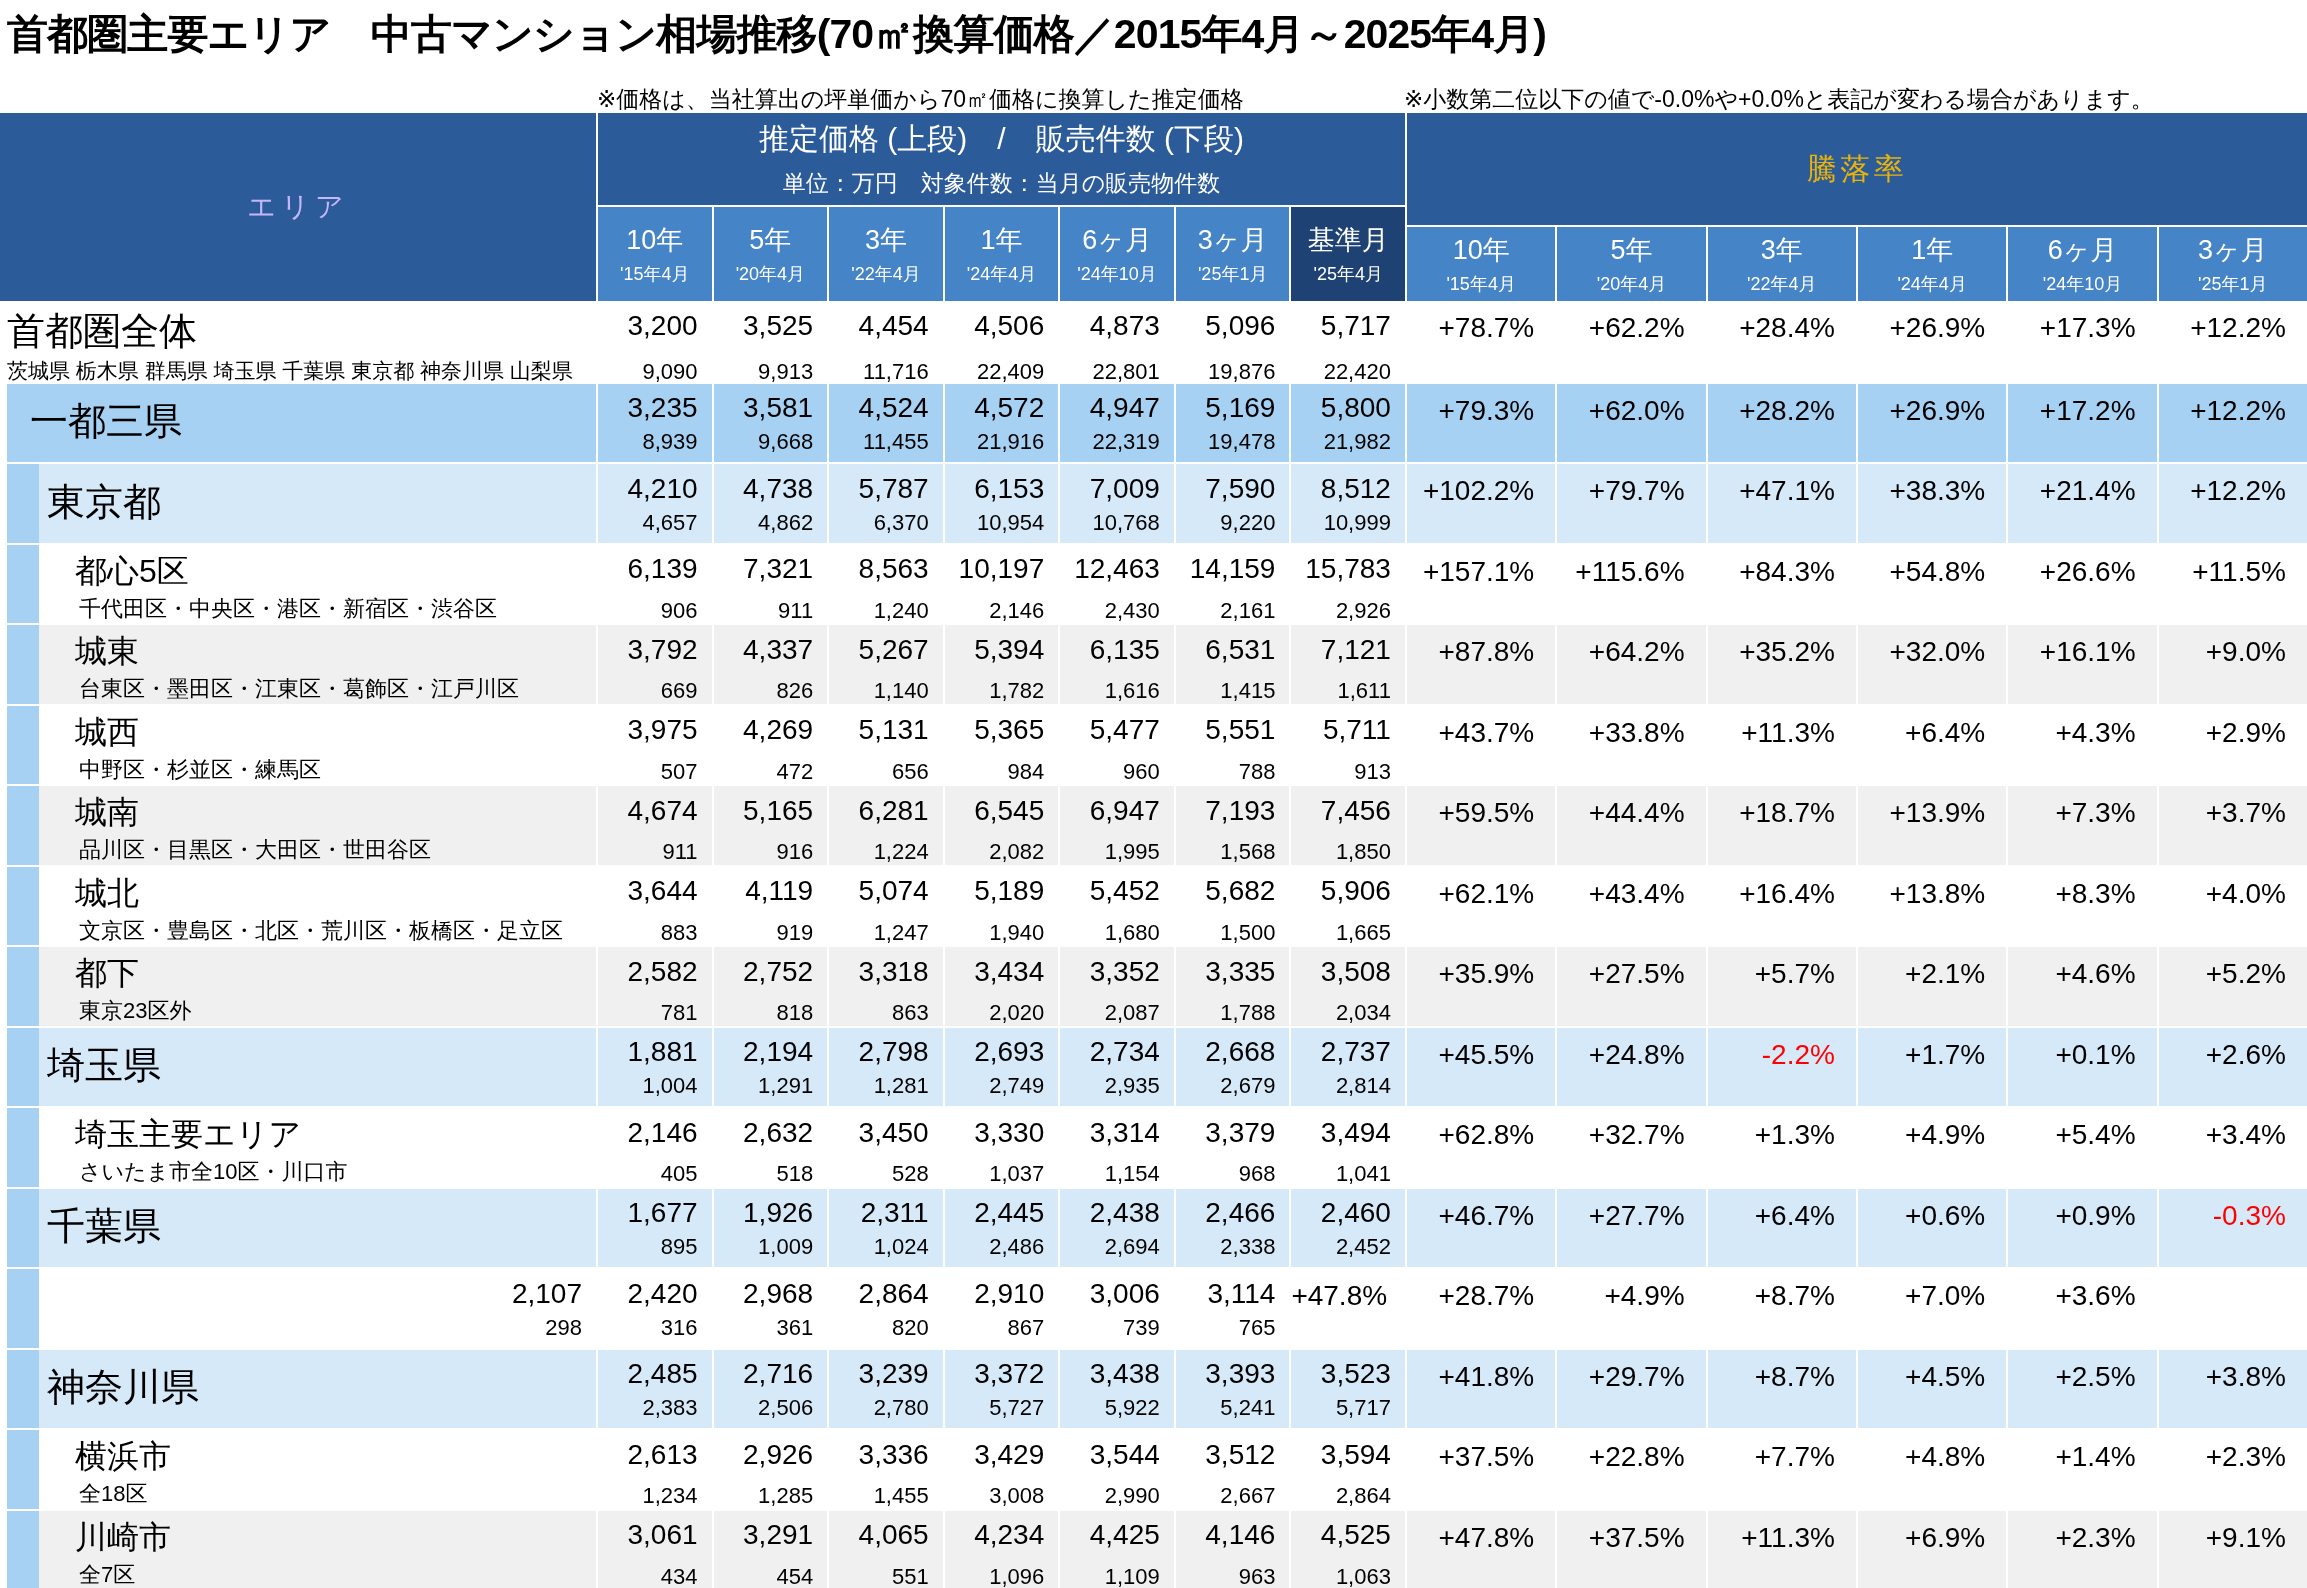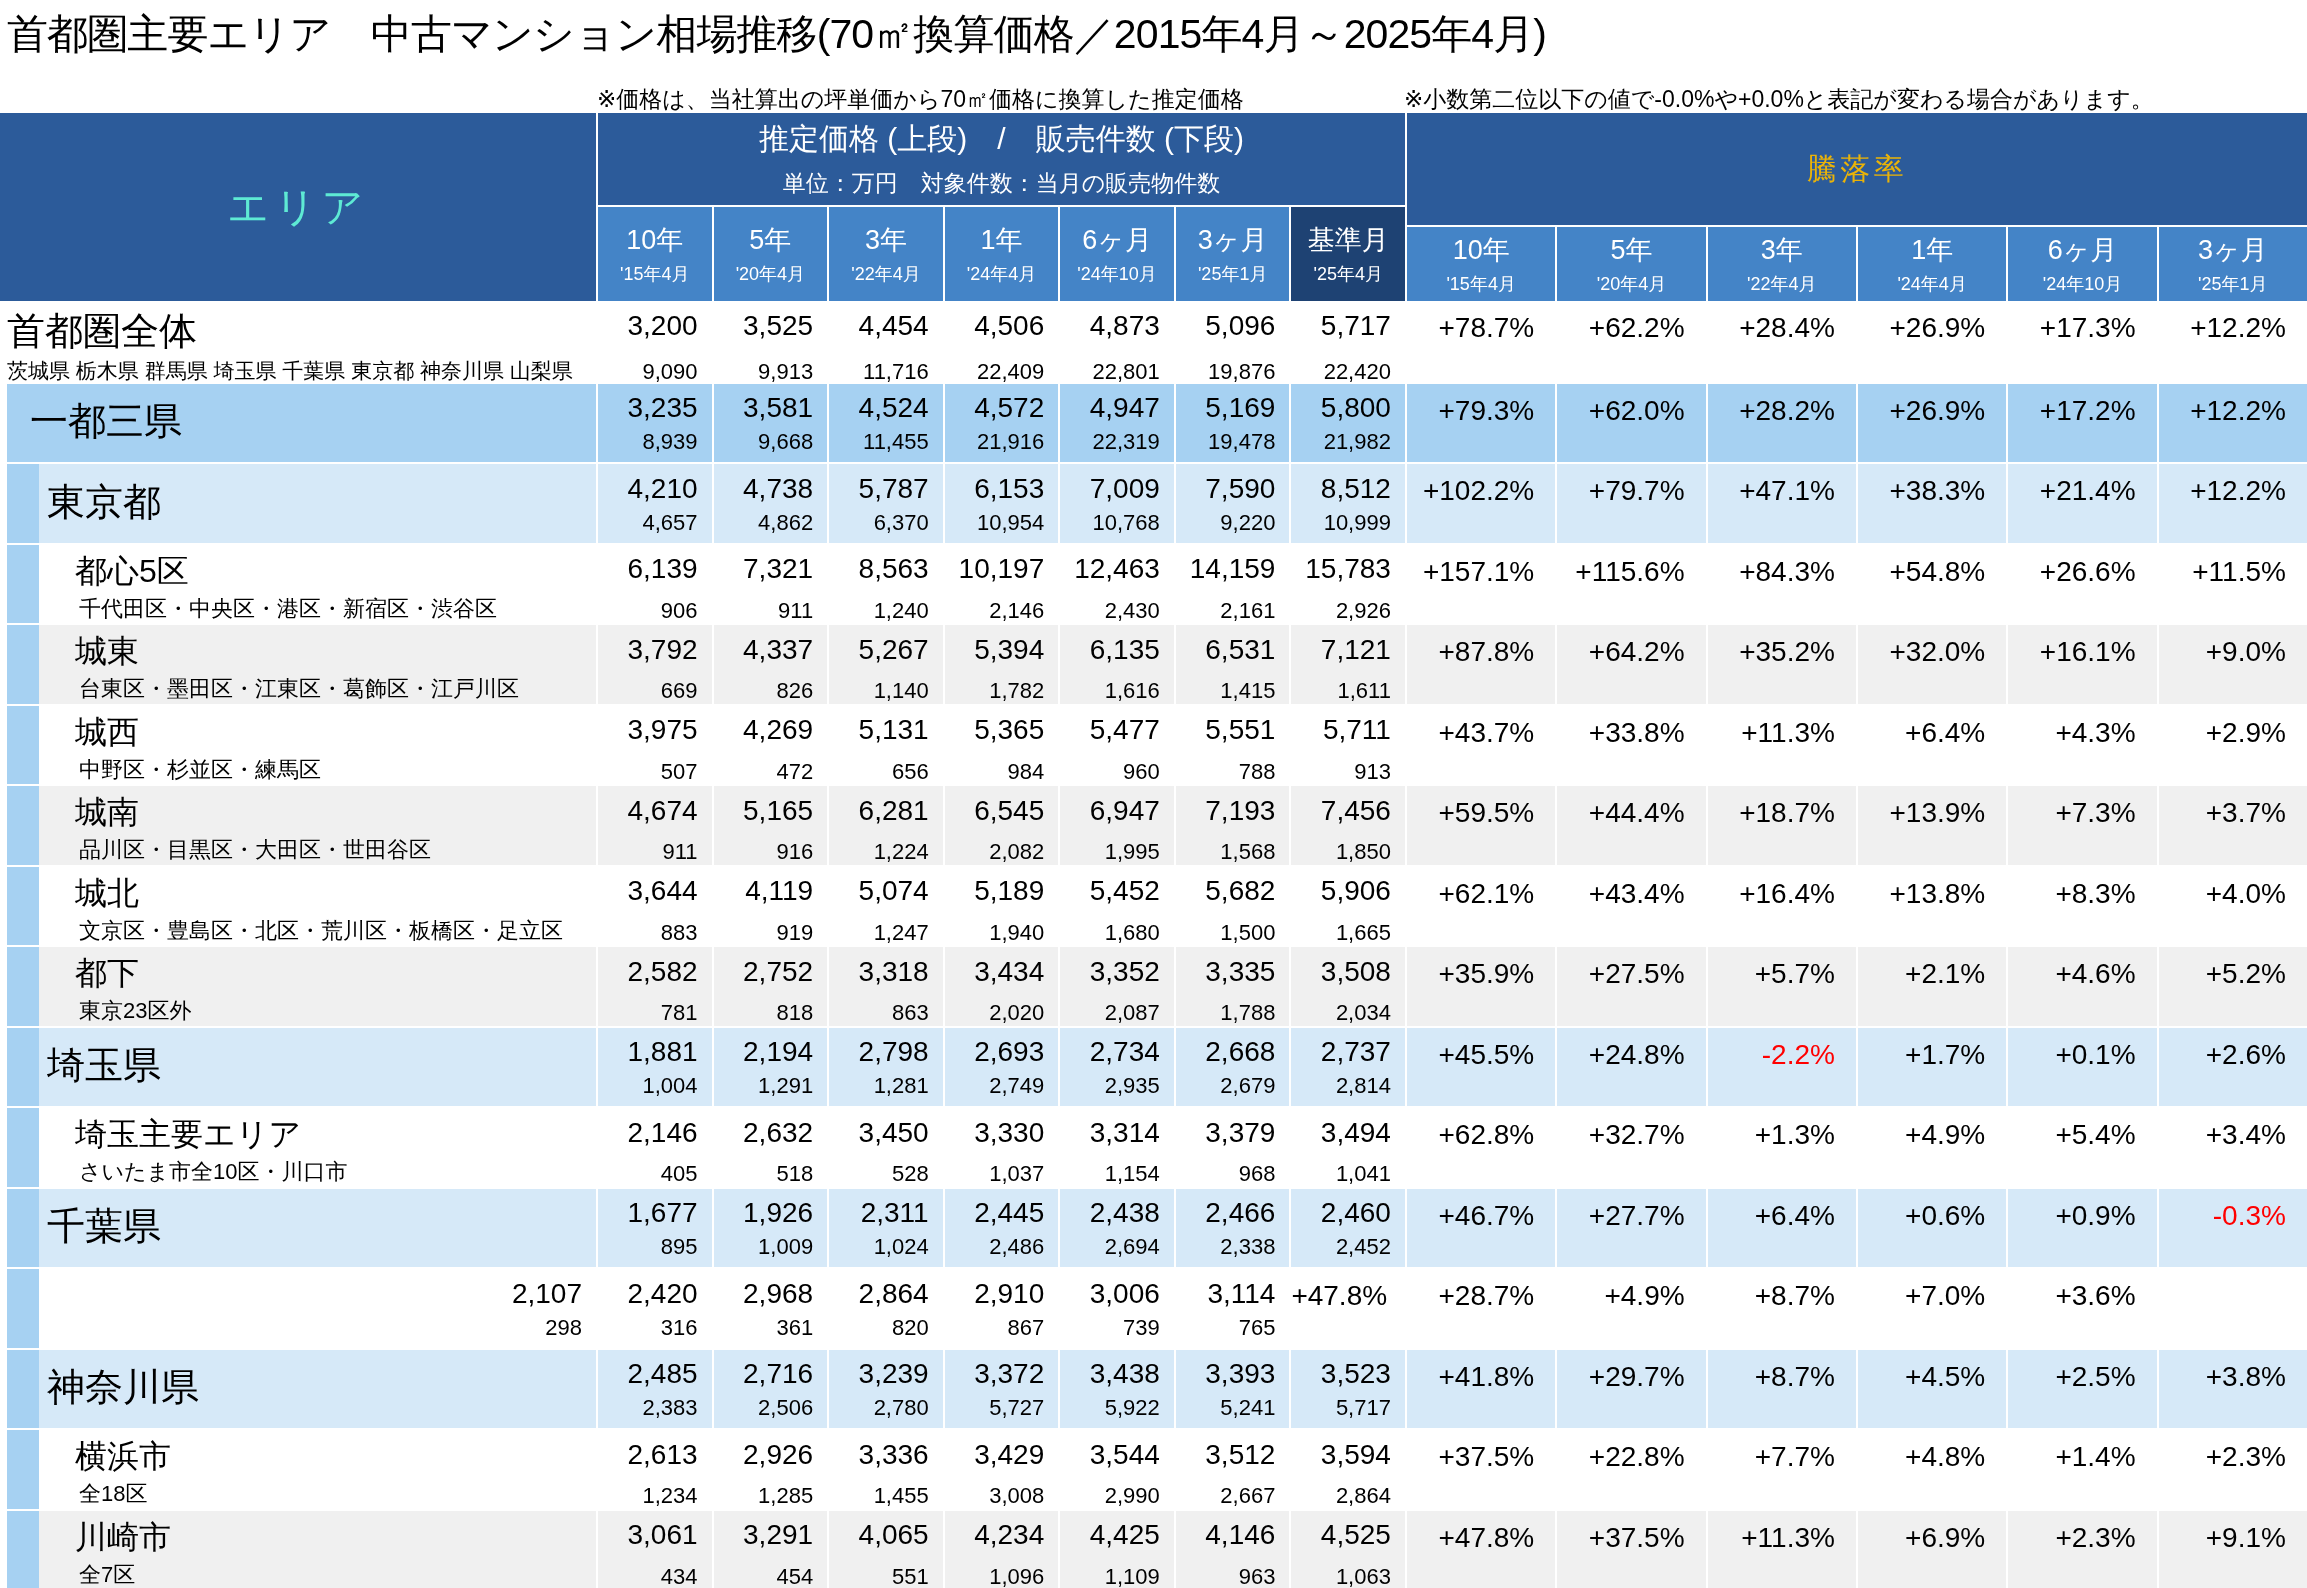--- a/index.html
+++ b/index.html
@@ -5,28 +5,28 @@
   * { margin:0; padding:0; box-sizing:border-box; }
   html,body { width:2307px; height:1589px; background:#fff; color:#000;
     font-family:"Liberation Sans","DejaVu Sans",sans-serif; overflow:hidden; }
 
   :root{
     --hdr:#2c5b9a; --subhdr:#4484c7; --basehdr:#1e4273;
     --lv1:#a6d1f2; --lv2:#d6e9f8; --gray:#f0f0f0; --neg:#ff0000;
   }
 
   .top { position:relative; height:113px; background:#fff; }
-  .title { position:absolute; left:7px; top:7px; font-size:41px; font-weight:400; letter-spacing:-0.9px; }
+  .title { position:absolute; left:7px; top:7px; font-size:41px; font-weight:700; letter-spacing:-0.9px; }
   .note1 { position:absolute; left:597px; top:84px; font-size:23px; }
   .note2 { position:absolute; left:1404px; top:84px; font-size:23px; }
 
   
   .thead { display:flex; height:188px; }
-  .area-head { width:596px; background:var(--hdr); color:#5eead4; display:flex;
-    align-items:center; justify-content:center; font-size:41px; letter-spacing:5.2px; }
+  .area-head { width:596px; background:var(--hdr); color:#c4b5fd; display:flex;
+    align-items:center; justify-content:center; font-size:28px; letter-spacing:5.2px; }
   .price-group { width:809px; display:flex; flex-direction:column; border-left:2.6px solid #fff; }
   .rate-group { width:902px; display:flex; flex-direction:column; border-left:2.6px solid #fff; }
   .price-head { height:92px; background:var(--hdr); color:#fff; display:flex; flex-direction:column;
     align-items:center; justify-content:center; gap:8.7px; }
   .price-head .l1 { font-size:30px; }
   .price-head .l2 { font-size:23px; }
   .rate-head { height:112px; background:var(--hdr); color:#eab308; display:flex;
     align-items:center; justify-content:center; font-size:30px; letter-spacing:3.5px; }
   .subcols { flex:1; display:flex; }
   .subcol { flex:1; background:var(--subhdr); color:#fff; display:flex; flex-direction:column;

